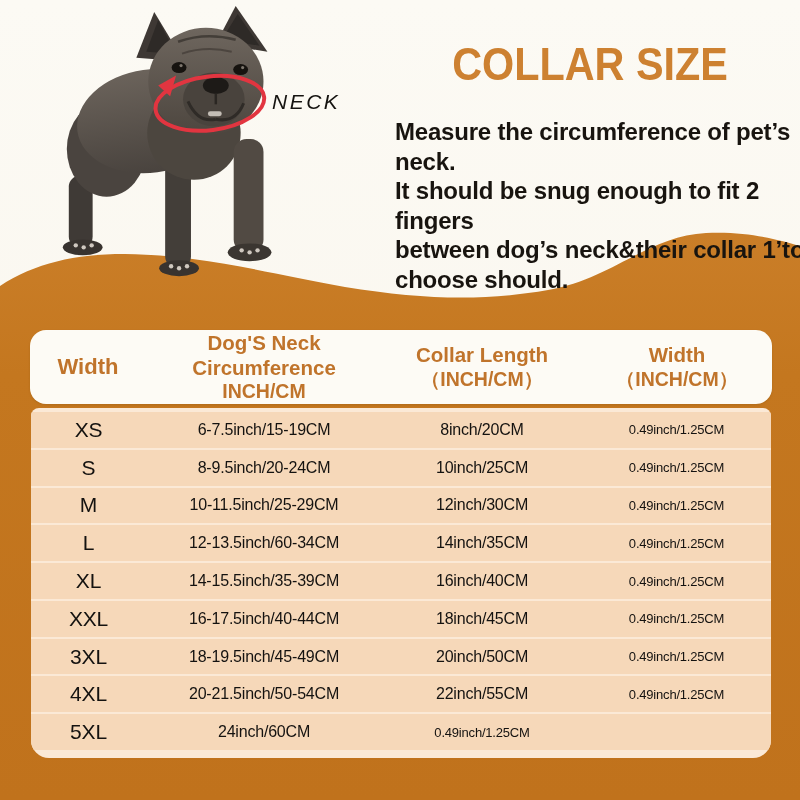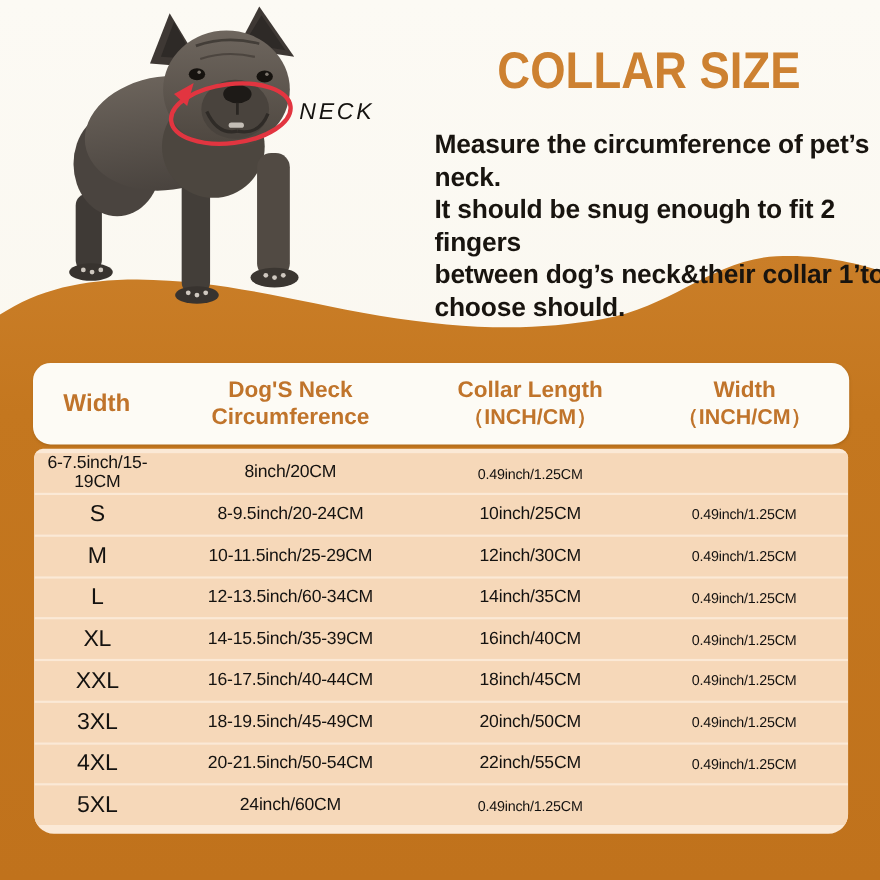--- a/index.html
+++ b/index.html
@@ -127,33 +127,35 @@
     <div>choose should.</div>
   </div>
 
   <div class="thead">
     <div class="th th-size">
       <span class="th1">Width</span>
       <span class="th2"></span>
     </div>
     <div class="th">
       <span class="th1">Dog'S Neck Circumference</span>
+      <span class="th2">INCH/CM</span>
     </div>
     <div class="th">
       <span class="th1">Collar Length</span>
       <span class="th2">（INCH/CM）</span>
     </div>
     <div class="th">
       <span class="th1">Width</span>
       <span class="th2">（INCH/CM）</span>
     </div>
   </div>
 
   <div class="tbody">
     <div class="tr">
+      <span class="td c1">XS</span>
       <span class="td c2">6-7.5inch/15-19CM</span>
       <span class="td c3">8inch/20CM</span>
       <span class="td c4">0.49inch/1.25CM</span>
     </div>
     <div class="tr">
       <span class="td c1">S</span>
       <span class="td c2">8-9.5inch/20-24CM</span>
       <span class="td c3">10inch/25CM</span>
       <span class="td c4">0.49inch/1.25CM</span>
     </div>

